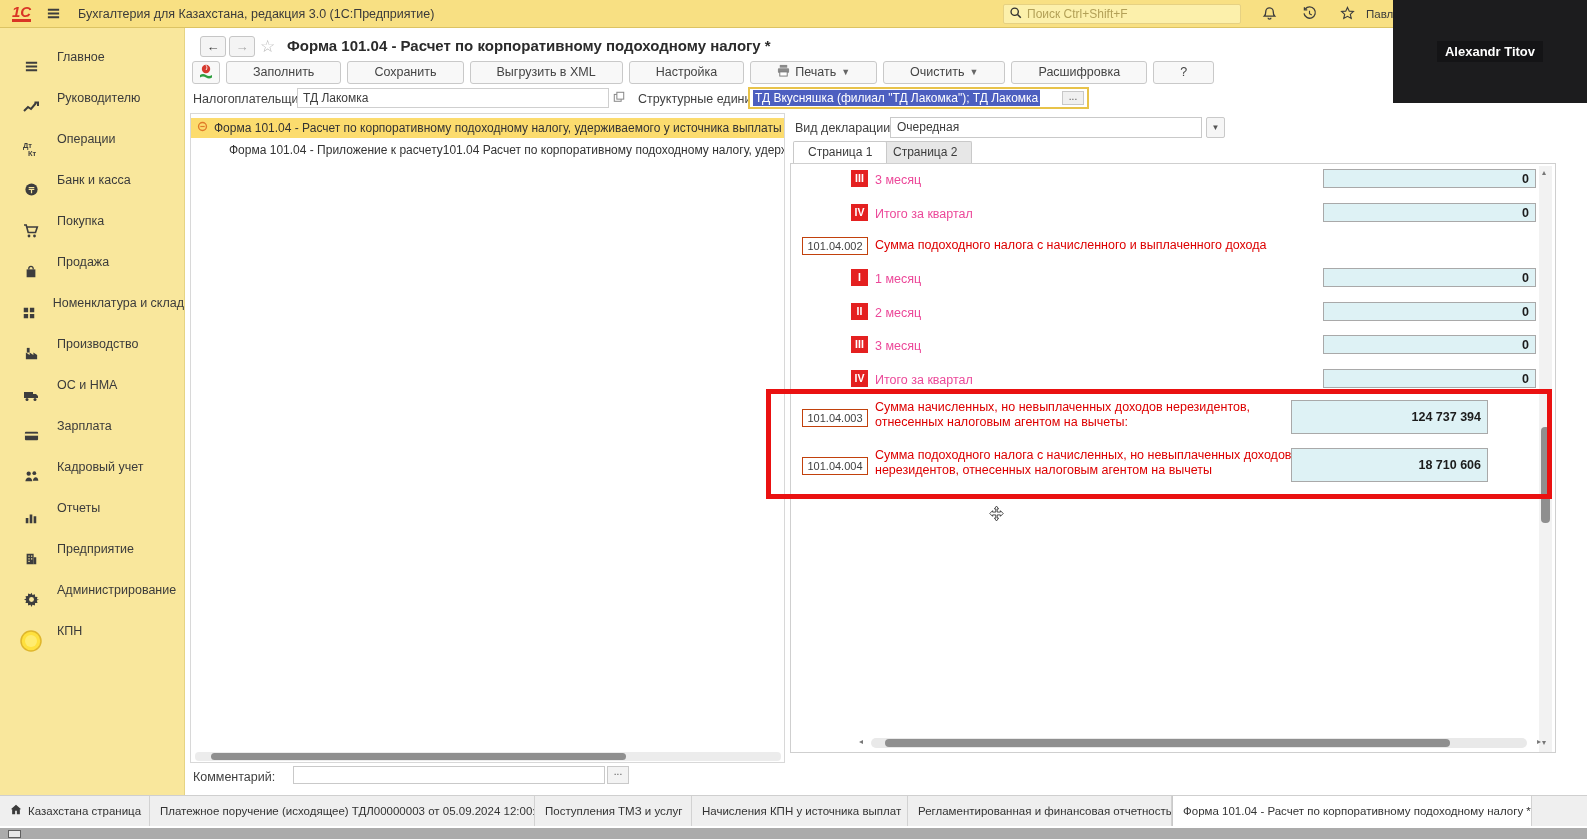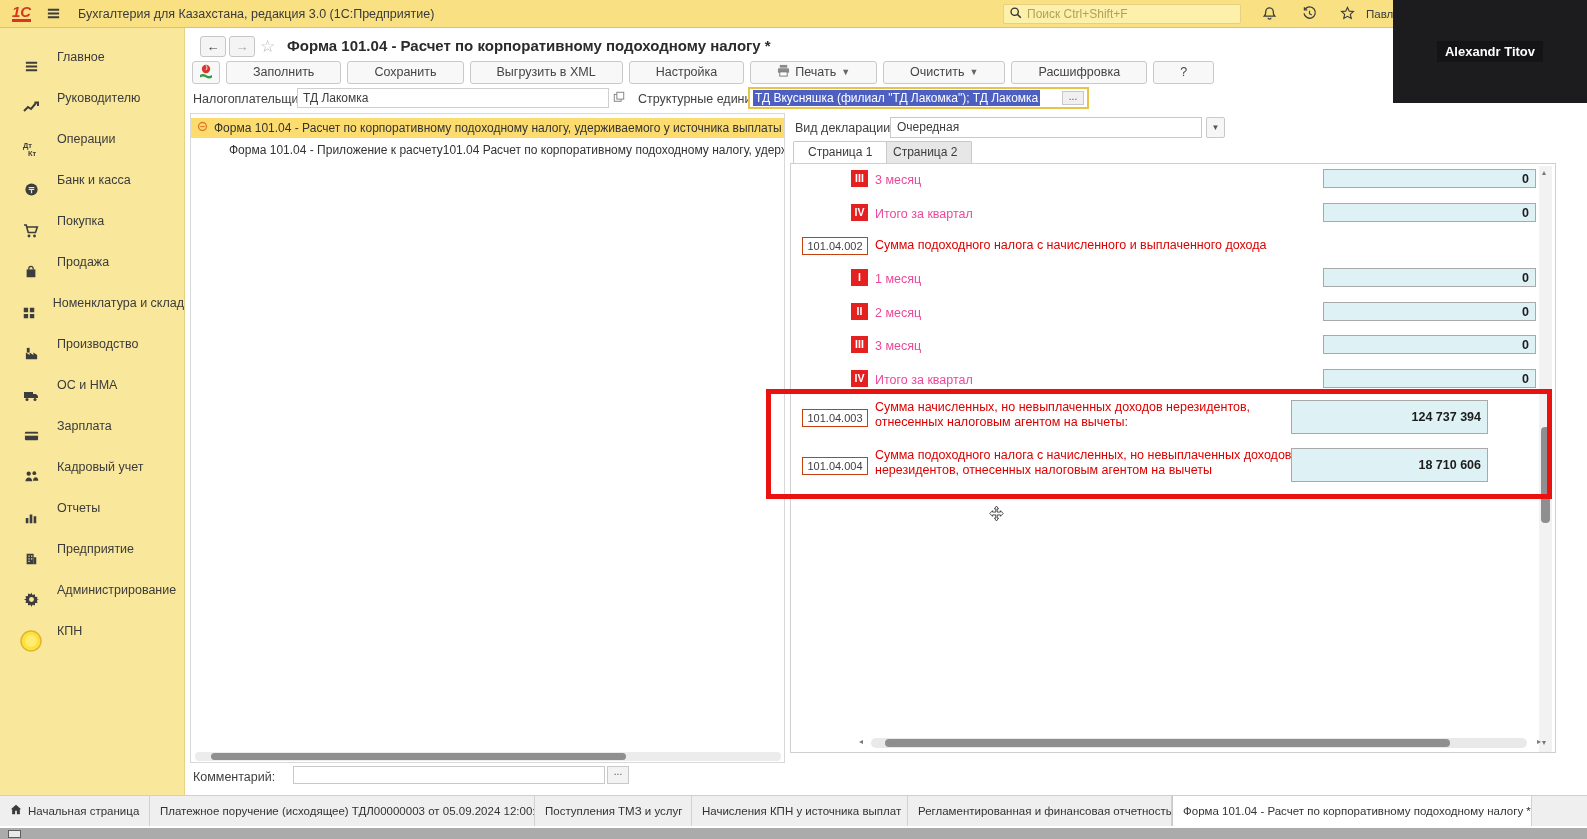--- a/index.html
+++ b/index.html
@@ -412,21 +412,21 @@
 
   <div class="fieldlabel" id="comment-label">Комментарий:</div>
   <div id="comment-input"></div>
   <div id="comment-more">...</div>
 
   <div id="taskbar">
       <div class="task-tab" style="width: 150px;">
         <span><svg viewBox="0 0 14 14" width="12" height="12">
             <path d="M7 1L1 6h1.5v6h3.5V8h2v4h3.5V6H13z" fill="#3b3b3b"></path>
           </svg></span>
-        <span>Начальная страница</span>
+        <span>Казахстана страница</span>
       </div>
       <div class="task-tab" style="width: 385px;">
         <span>Платежное поручение (исходящее) ТДЛ00000003 от 05.09.2024 12:00:00</span>
       </div>
       <div class="task-tab" style="width: 157px;">
         <span>Поступления ТМЗ и услуг</span>
         <span class="x">×</span>
       </div>
       <div class="task-tab" style="width: 216px;">
         <span>Начисления КПН у источника выплат</span>

